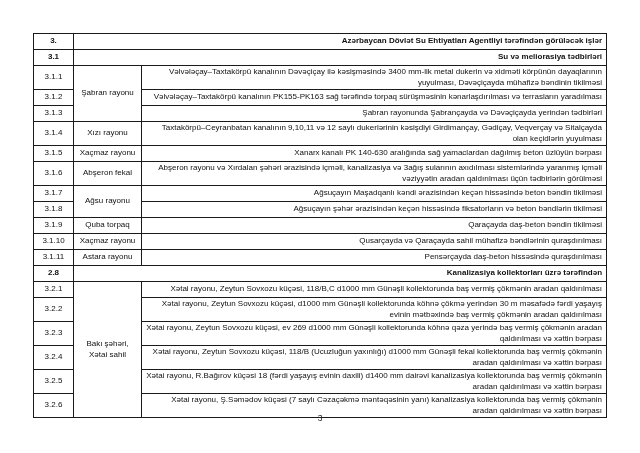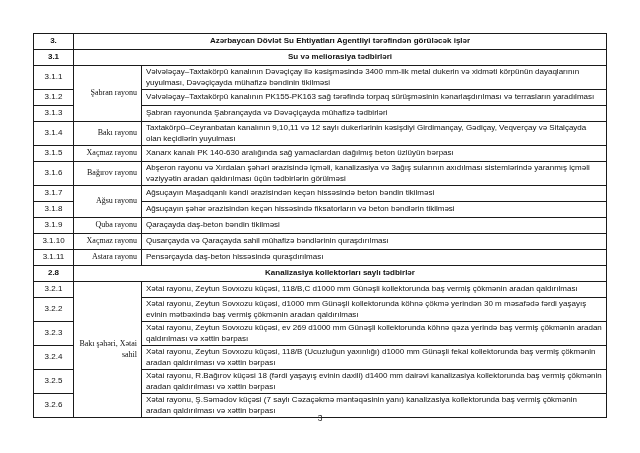--- a/index.html
+++ b/index.html
@@ -44,29 +44,28 @@
     overflow: hidden;
   }
   td.num {
     text-align: center;
     padding: 1px 2px;
   }
   td.num.section, td.section-title {
     font-weight: bold;
   }
   td.section-title {
-    text-align: center;
+    text-align: right;
     font-size: 8.5px;
   }
   td.region {
-    text-align: right;
-    font-family: Liberation Serif, serif;
+    text-align: center;
   }
   td.desc {
-    text-align: left;
+    text-align: right;
   }
   .page-number {
     position: absolute;
     left: 0;
     top: 413px;
     width: 640px;
     text-align: center;
     font-size: 8.5px;
     color: #222;
   }
@@ -96,68 +95,68 @@
         <td class="num">3.1.1</td>
         <td class="region" rowspan="3">Şabran rayonu</td>
         <td class="desc">Vəlvələçay–Taxtakörpü kanalının Dəvəçiçay ilə kəsişməsində 3400 mm-lik metal dukerin və xidməti körpünün dayaqlarının yuyulması, Dəvəçiçayda mühafizə bəndinin tikilməsi</td>
       </tr>
       <tr>
         <td class="num">3.1.2</td>
         <td class="desc">Vəlvələçay–Taxtakörpü kanalının PK155-PK163 sağ tərəfində torpaq sürüşməsinin kənarlaşdırılması və terrasların yaradılması</td>
       </tr>
       <tr>
         <td class="num">3.1.3</td>
-        <td class="desc">Şabran rayonunda Şabrançayda və Dəvəçiçayda mühafizə tədbirləri</td>
+        <td class="desc">Şabran rayonunda Şabrançayda və Dəvəçiçayda yerindən tədbirləri</td>
       </tr>
 
       <tr>
         <td class="num">3.1.4</td>
-        <td class="region">Bakı rayonu</td>
+        <td class="region">Xızı rayonu</td>
         <td class="desc">Taxtakörpü–Ceyranbatan kanalının 9,10,11 və 12 saylı dukerlərinin kəsişdiyi Girdimançay, Gədiçay, Veqverçay və Sitalçayda olan keçidlərin yuyulması</td>
       </tr>
       <tr>
         <td class="num">3.1.5</td>
         <td class="region">Xaçmaz rayonu</td>
         <td class="desc">Xanarx kanalı PK 140-630 aralığında sağ yamaclardan dağılmış beton üzlüyün bərpası</td>
       </tr>
       <tr>
         <td class="num">3.1.6</td>
-        <td class="region">Bağırov rayonu</td>
+        <td class="region">Abşeron fekal</td>
         <td class="desc">Abşeron rayonu və Xırdalan şəhəri ərazisində içməli, kanalizasiya və 3ağış sularının axıdılması sistemlərində yaranmış içməli vəziyyətin aradan qaldırılması üçün tədbirlərin görülməsi</td>
       </tr>
 
       <tr>
         <td class="num">3.1.7</td>
         <td class="region" rowspan="2">Ağsu rayonu</td>
         <td class="desc">Ağsuçayın Maşadqanlı kəndi ərazisindən keçən hissəsində beton bəndin tikilməsi</td>
       </tr>
       <tr>
         <td class="num">3.1.8</td>
         <td class="desc">Ağsuçayın şəhər ərazisindən keçən hissəsində fiksatorların və beton bəndlərin tikilməsi</td>
       </tr>
 
       <tr>
         <td class="num">3.1.9</td>
-        <td class="region">Quba rayonu</td>
+        <td class="region">Quba torpaq</td>
         <td class="desc">Qaraçayda daş-beton bəndin tikilməsi</td>
       </tr>
       <tr>
         <td class="num">3.1.10</td>
         <td class="region">Xaçmaz rayonu</td>
         <td class="desc">Qusarçayda və Qaraçayda sahil mühafizə bəndlərinin quraşdırılması</td>
       </tr>
       <tr>
         <td class="num">3.1.11</td>
         <td class="region">Astara rayonu</td>
         <td class="desc">Pensərçayda daş-beton hissəsində quraşdırılması</td>
       </tr>
 
       <tr>
         <td class="num section">2.8</td>
-        <td class="section-title" colspan="2">Kanalizasiya kollektorları saylı tədbirlər</td>
+        <td class="section-title" colspan="2">Kanalizasiya kollektorları üzrə tərəfindən</td>
       </tr>
 
       <tr>
         <td class="num">3.2.1</td>
         <td class="region" rowspan="6">Bakı şəhəri, Xətai sahil</td>
         <td class="desc">Xətai rayonu, Zeytun Sovxozu küçəsi, 118/B,C d1000 mm Günəşli kollektorunda baş vermiş çökmənin aradan qaldırılması</td>
       </tr>
       <tr>
         <td class="num">3.2.2</td>
         <td class="desc">Xətai rayonu, Zeytun Sovxozu küçəsi, d1000 mm Günəşli kollektorunda köhnə çökmə yerindən 30 m məsafədə fərdi yaşayış evinin mətbəxində baş vermiş çökmənin aradan qaldırılması</td>

